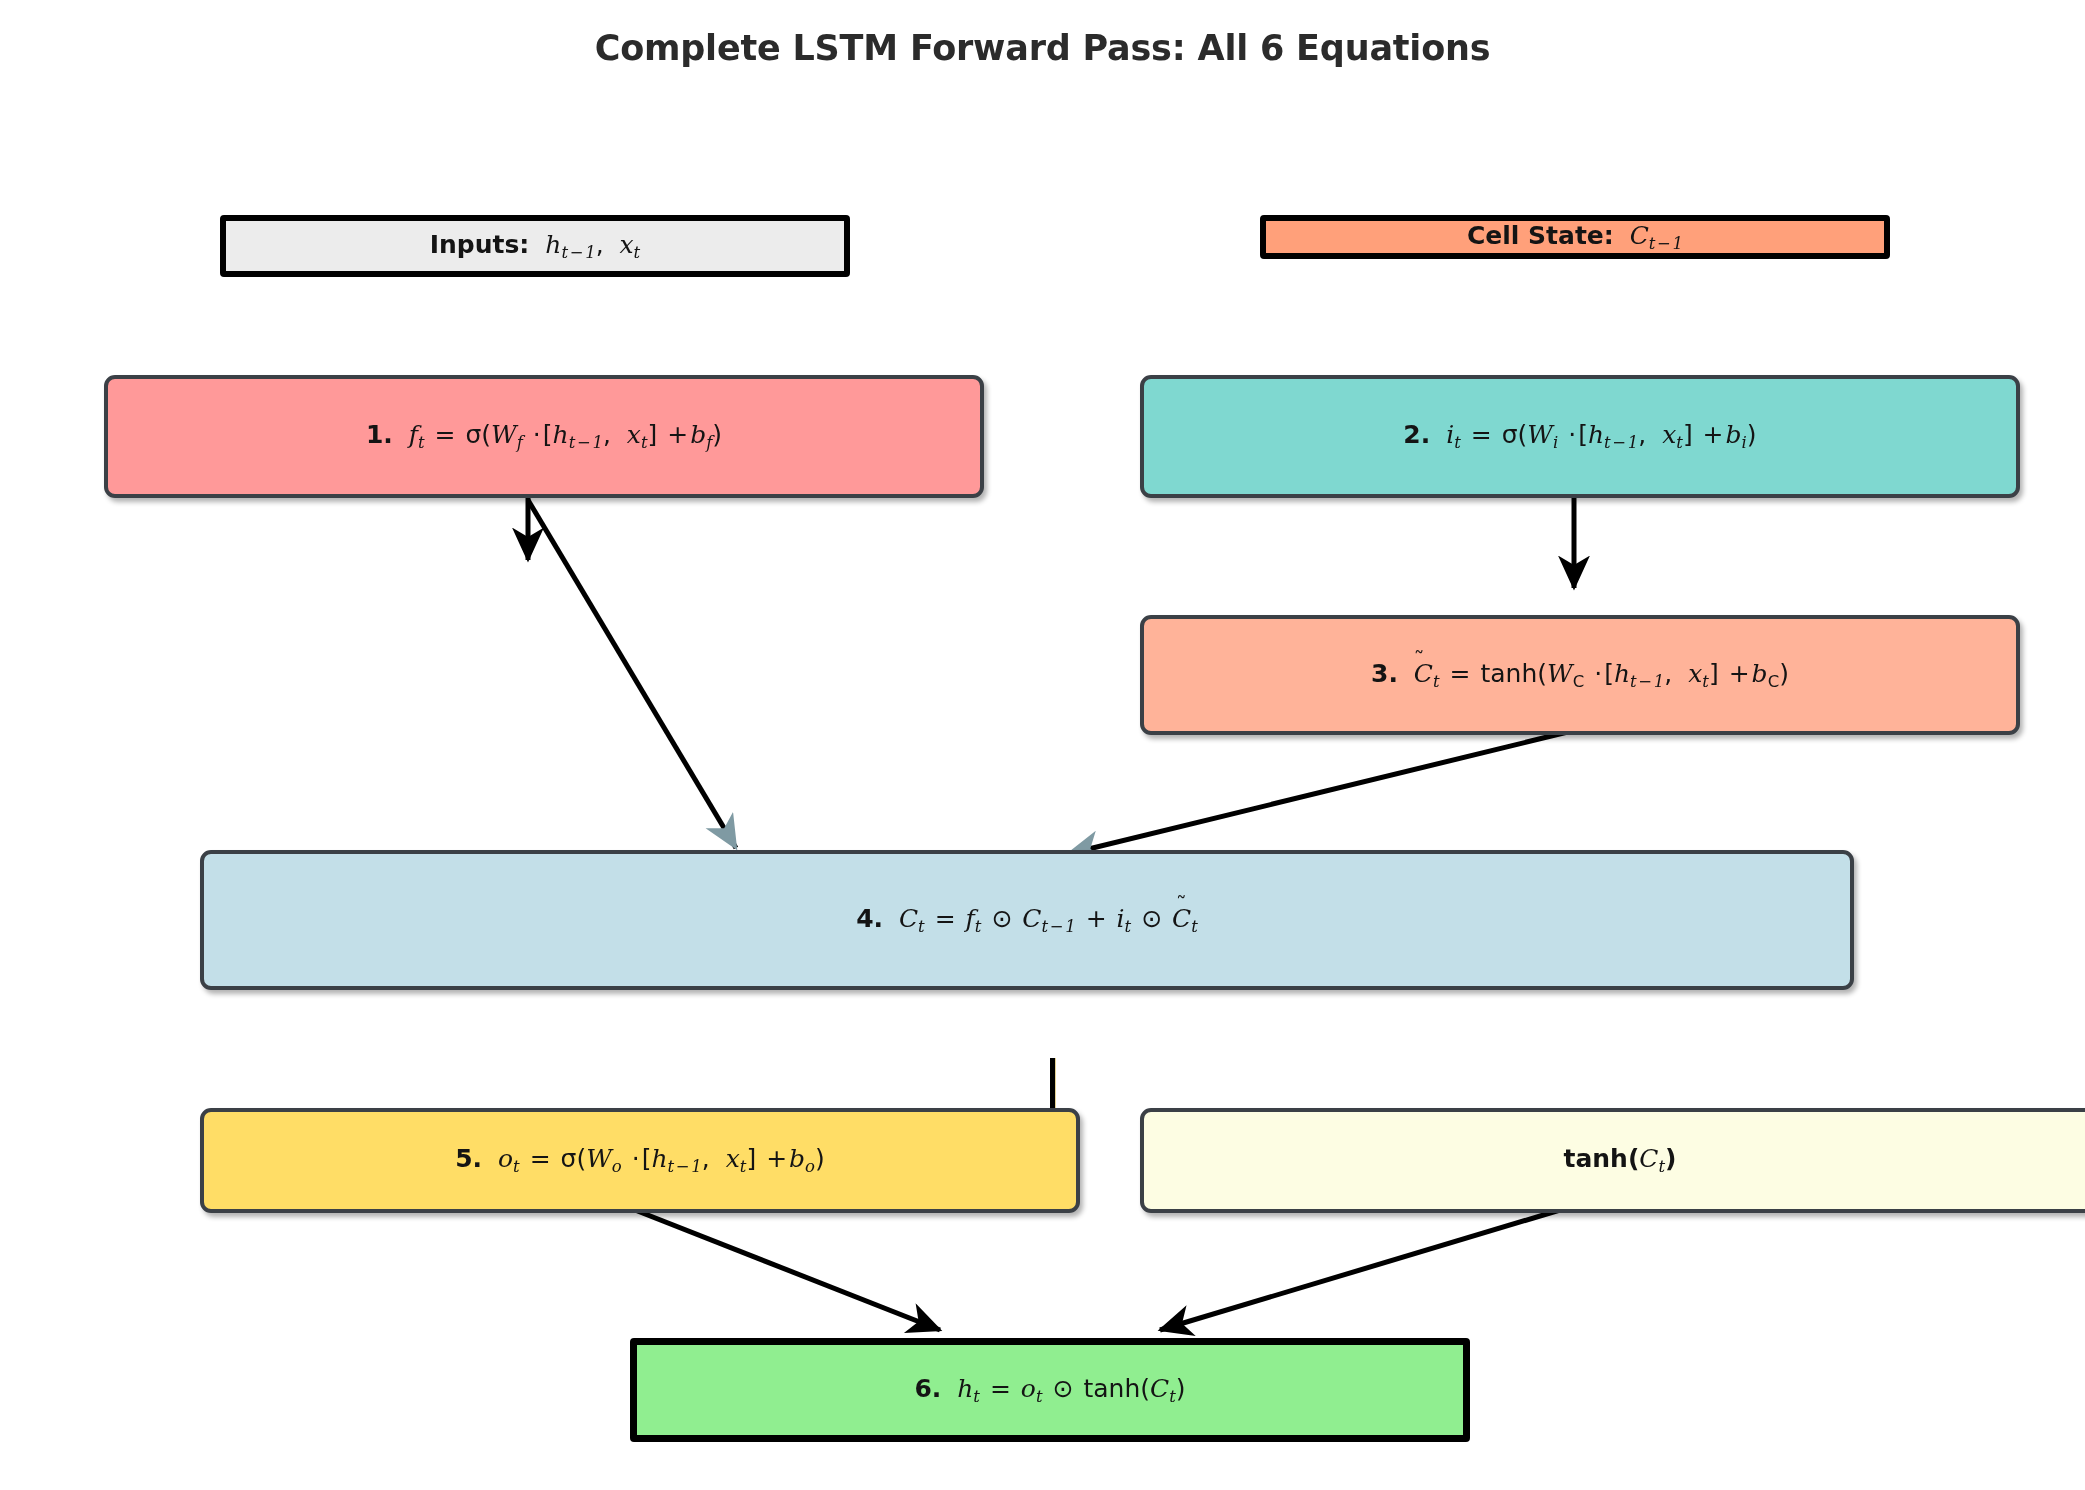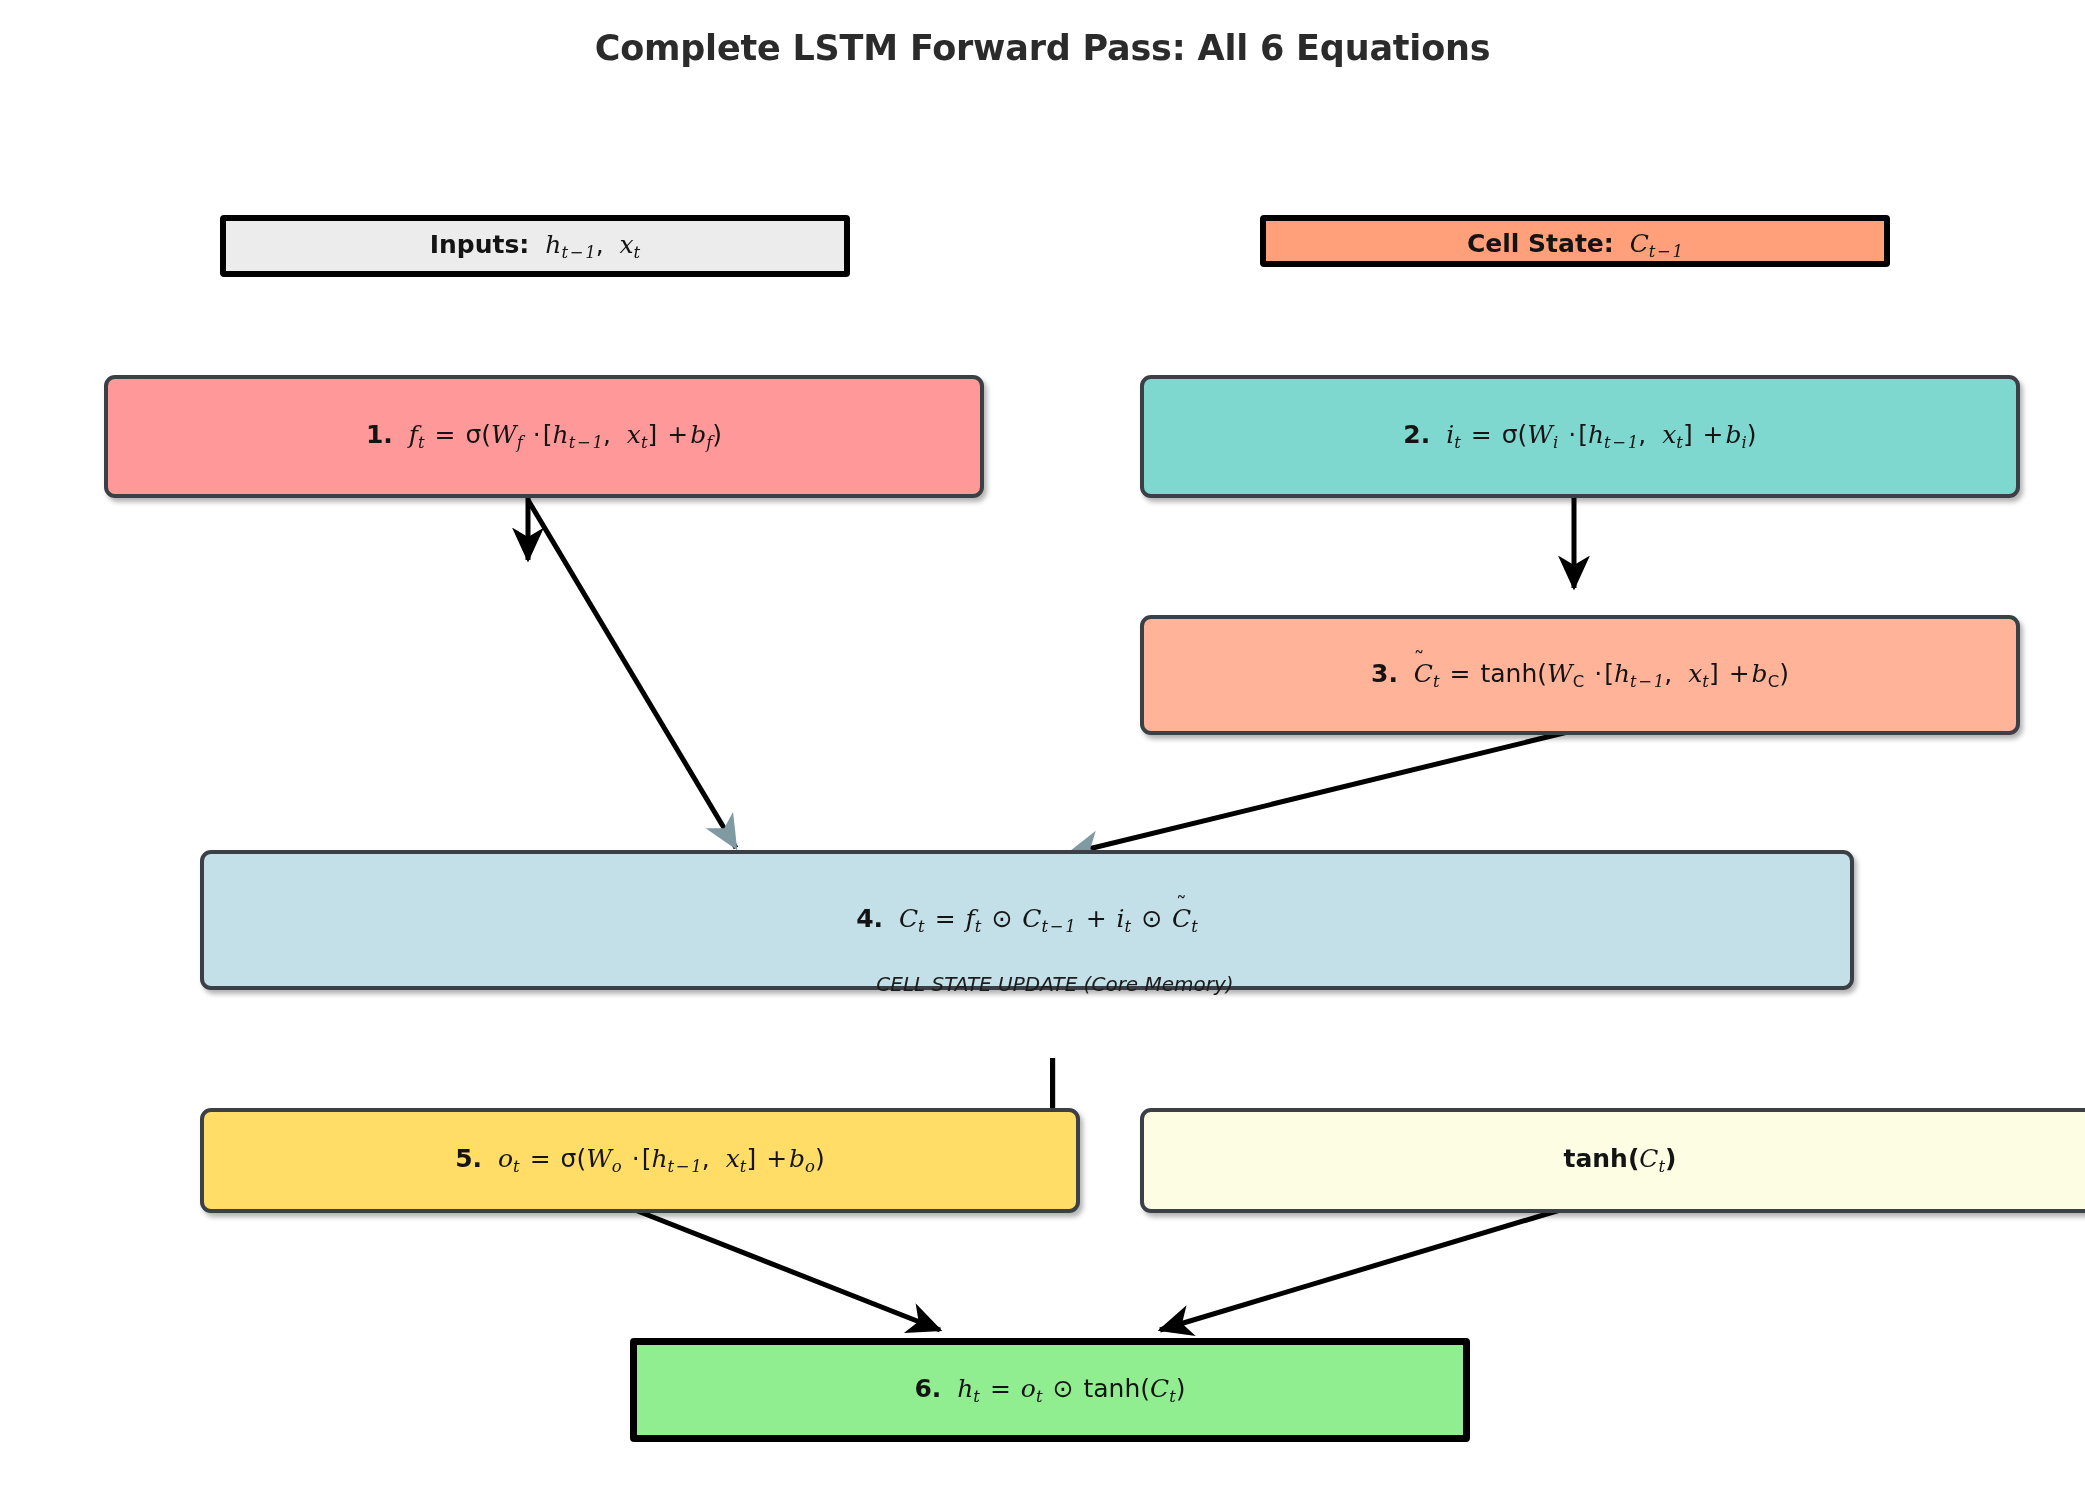--- a/index.html
+++ b/index.html
@@ -155,21 +155,21 @@
   <div style="position:absolute; left:1050px; top:1058px; width:5px; height:50px; background:#000000;"></div>
 
   <div class="box hard thin" style="left:220px; top:215px; width:630px; height:62px; background:#ececec;">
     <span class="eq">
       <span class="lbl">Inputs:</span>
       <span class="mi">&nbsp;h</span><sub>t − 1</sub><span class="mup">,</span>
       <span class="mi">&nbsp;x</span><sub>t</sub>
     </span>
   </div>
 
-  <div class="box hard thin" style="left:1260px; top:215px; width:630px; height:52px; background:#ffa07a;align-items:flex-end;">
+  <div class="box hard thin" style="left:1260px; top:215px; width:630px; height:44px; background:#ffa07a;">
     <span class="eq">
       <span class="lbl">Cell State:</span>
       <span class="mi">&nbsp;C</span><sub>t − 1</sub>
     </span>
   </div>
 
   <div class="box soft" style="left:96px; top:375px; width:880px; height:123px; background:#ff9999;margin-left:8px;">
     <span class="eq">
       <span class="lbl">1.</span>
       <span class="mi">&nbsp;f</span><sub>t</sub>
@@ -213,21 +213,20 @@
       <span class="mi">f</span><sub>t</sub>
       <span class="op">⊙</span>
       <span class="mi">C</span><sub>t − 1</sub>
       <span class="op">+</span>
       <span class="mi">i</span><sub>t</sub>
       <span class="op">⊙</span>
       <span class="tilde-wrap"><span class="tl">˜</span><span class="mi">C</span></span><sub>t</sub>
     </span>
   </div>
 
-  <div class="caption italic" style="left:700px; top:972px; width:710px;">CELL STATE UPDATE (Core Memory)</div>
 
   <div class="box soft" style="left:200px; top:1108px; width:880px; height:105px; background:#ffdd66;">
     <span class="eq">
       <span class="lbl">5.</span>
       <span class="mi">&nbsp;o</span><sub>t</sub>
       <span class="op">=</span>
       <span class="mup">σ(</span><span class="mi">W</span><sub>o</sub>
       <span class="op">·</span><span class="mup">[</span><span class="mi">h</span><sub>t − 1</sub><span class="mup">,</span>
       <span class="mi">&nbsp;x</span><sub>t</sub><span class="mup">]</span>
       <span class="op">+</span><span class="mi">b</span><sub>o</sub><span class="mup">)</span>

